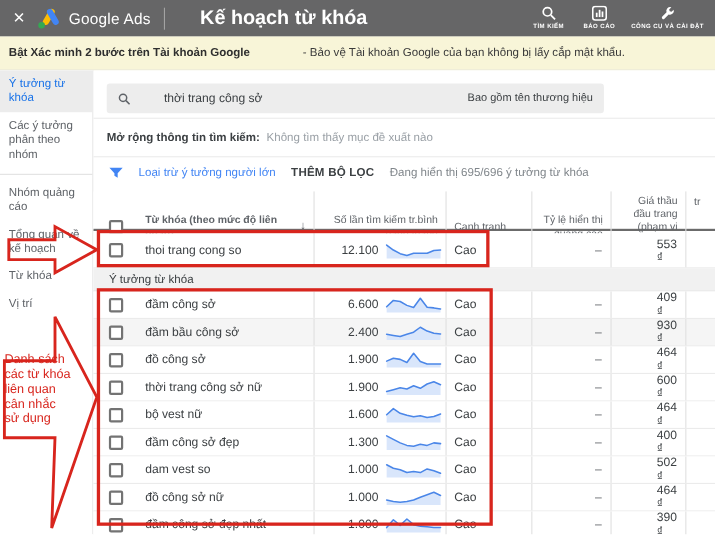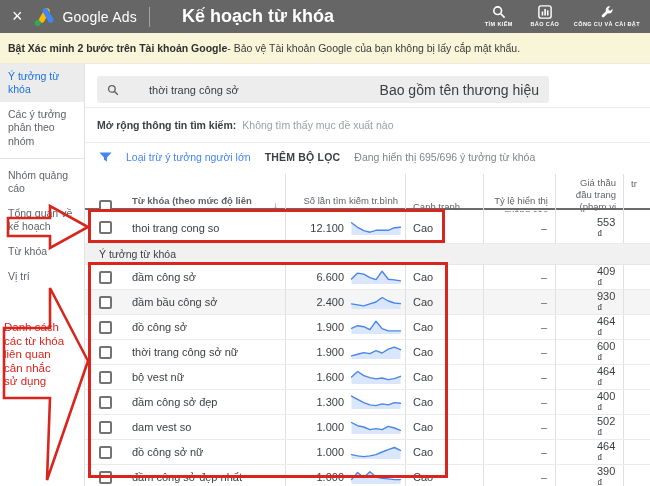--- a/index.html
+++ b/index.html
@@ -17,36 +17,36 @@
   .brand { font-size:14px; margin-left:8px; letter-spacing:.2px; }
   .tb-sep { width:1px; height:20px; background:rgba(255,255,255,.4); margin:0 12px; }
   .tb-title { font-size:18px; font-weight:700;margin-left:20px; }
   .tb-actions { margin-left:auto; display:flex; gap:12px; padding-right:10px; }
   .tb-action { display:flex; flex-direction:column; align-items:center; cursor:pointer; min-width:34px; }
   .tb-action svg { width:14px; height:14px; display:block; }
   .tb-action .lbl { font-size:5.5px; font-weight:700; letter-spacing:.4px; margin-top:2px; text-align:center; line-height:1.3; }
   
   .banner { position:absolute; left:0; top:33px; width:650px; height:31px;
     background:#f8f5d8; border-bottom:1px solid #eceadb; display:flex; align-items:center;
-    padding-left:8px; font-size:10.5px; color:#3a3a3a; }
+    padding-left:8px; font-size:10.5px; color:#3a3a3a;gap:48px; }
   .banner b { font-weight:700; color:#2f2f2f; white-space:pre; }
   
   .sidebar { position:absolute; left:0; top:64px; width:85px; bottom:0;
     border-right:1px solid #e2e2e2; font-size:10.5px; color:#5f6368; background:#fff; }
   .side-item { padding:6px 8px; line-height:1.25; cursor:pointer; }
   .side-item.active { background:#ececec; color:#1a73e8; }
   .side-div { border-top:1px solid #e2e2e2; margin:4px 0; }
   
   .main { position:absolute; left:85px; top:64px; width:565px; bottom:0; background:#fff; }
   .searchbox { position:absolute; left:12px; top:12px; width:452px; height:27px;
     background:#ededed; border-radius:3px; display:flex; align-items:center;
     padding:0 10px; font-size:11px; color:#3c4043; }
   .searchbox svg { width:12px; height:12px; margin-right:10px; flex:none; }
   .searchbox .q { flex:1;margin-left:20px; }
-  .searchbox .brandopt { font-size:14px; color:#3c4043; cursor:pointer; }
+  .searchbox .brandopt { font-size:10px; color:#3c4043; cursor:pointer; }
   .refine-row { position:absolute; left:0; top:43px; width:565px; height:36px;
     border-top:1px solid #ececec; border-bottom:1px solid #ececec;
     display:flex; align-items:center; padding-left:12px; font-size:10.5px; }
   .refine-row b { font-weight:700; color:#3c4043; margin-right:6px; }
   .refine-row .hint { color:#9aa0a6; }
   .filter-row { position:absolute; left:0; top:76px; width:565px; height:34px;
     display:flex; align-items:center; padding-left:14px; font-size:10.5px; gap:14px; }
   .filter-row svg { width:13px; height:13px; flex:none; }
   .link-blue { color:#4285f4; cursor:pointer; }
   .addfilter { font-weight:700; color:#3c4043; letter-spacing:.2px; cursor:pointer; }

